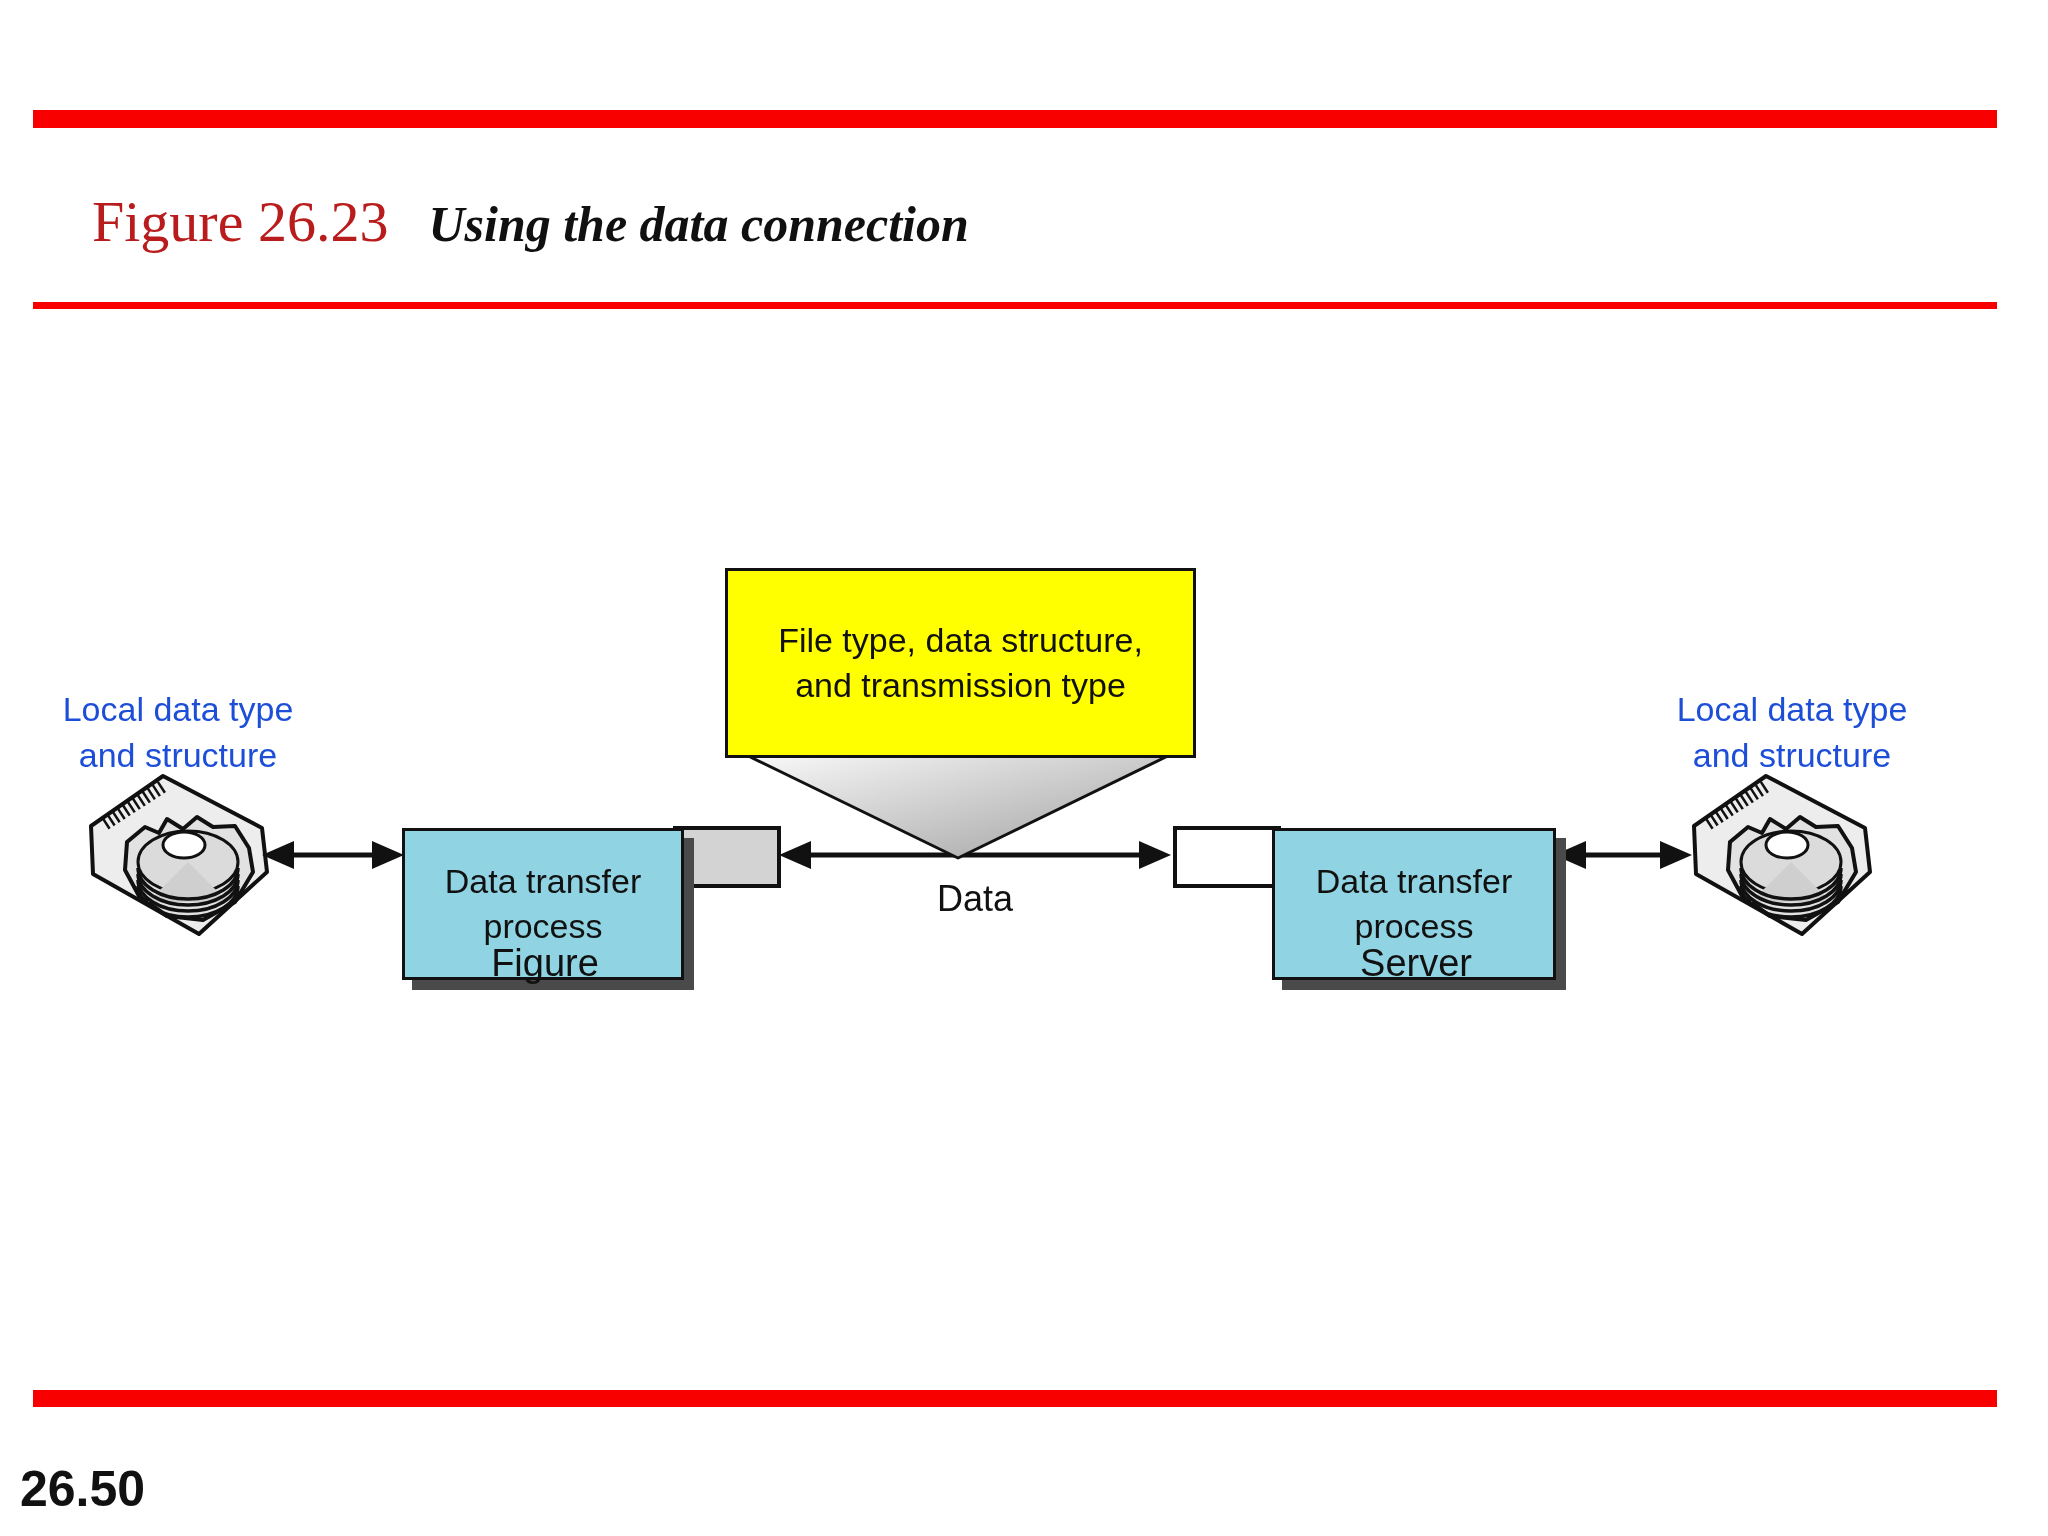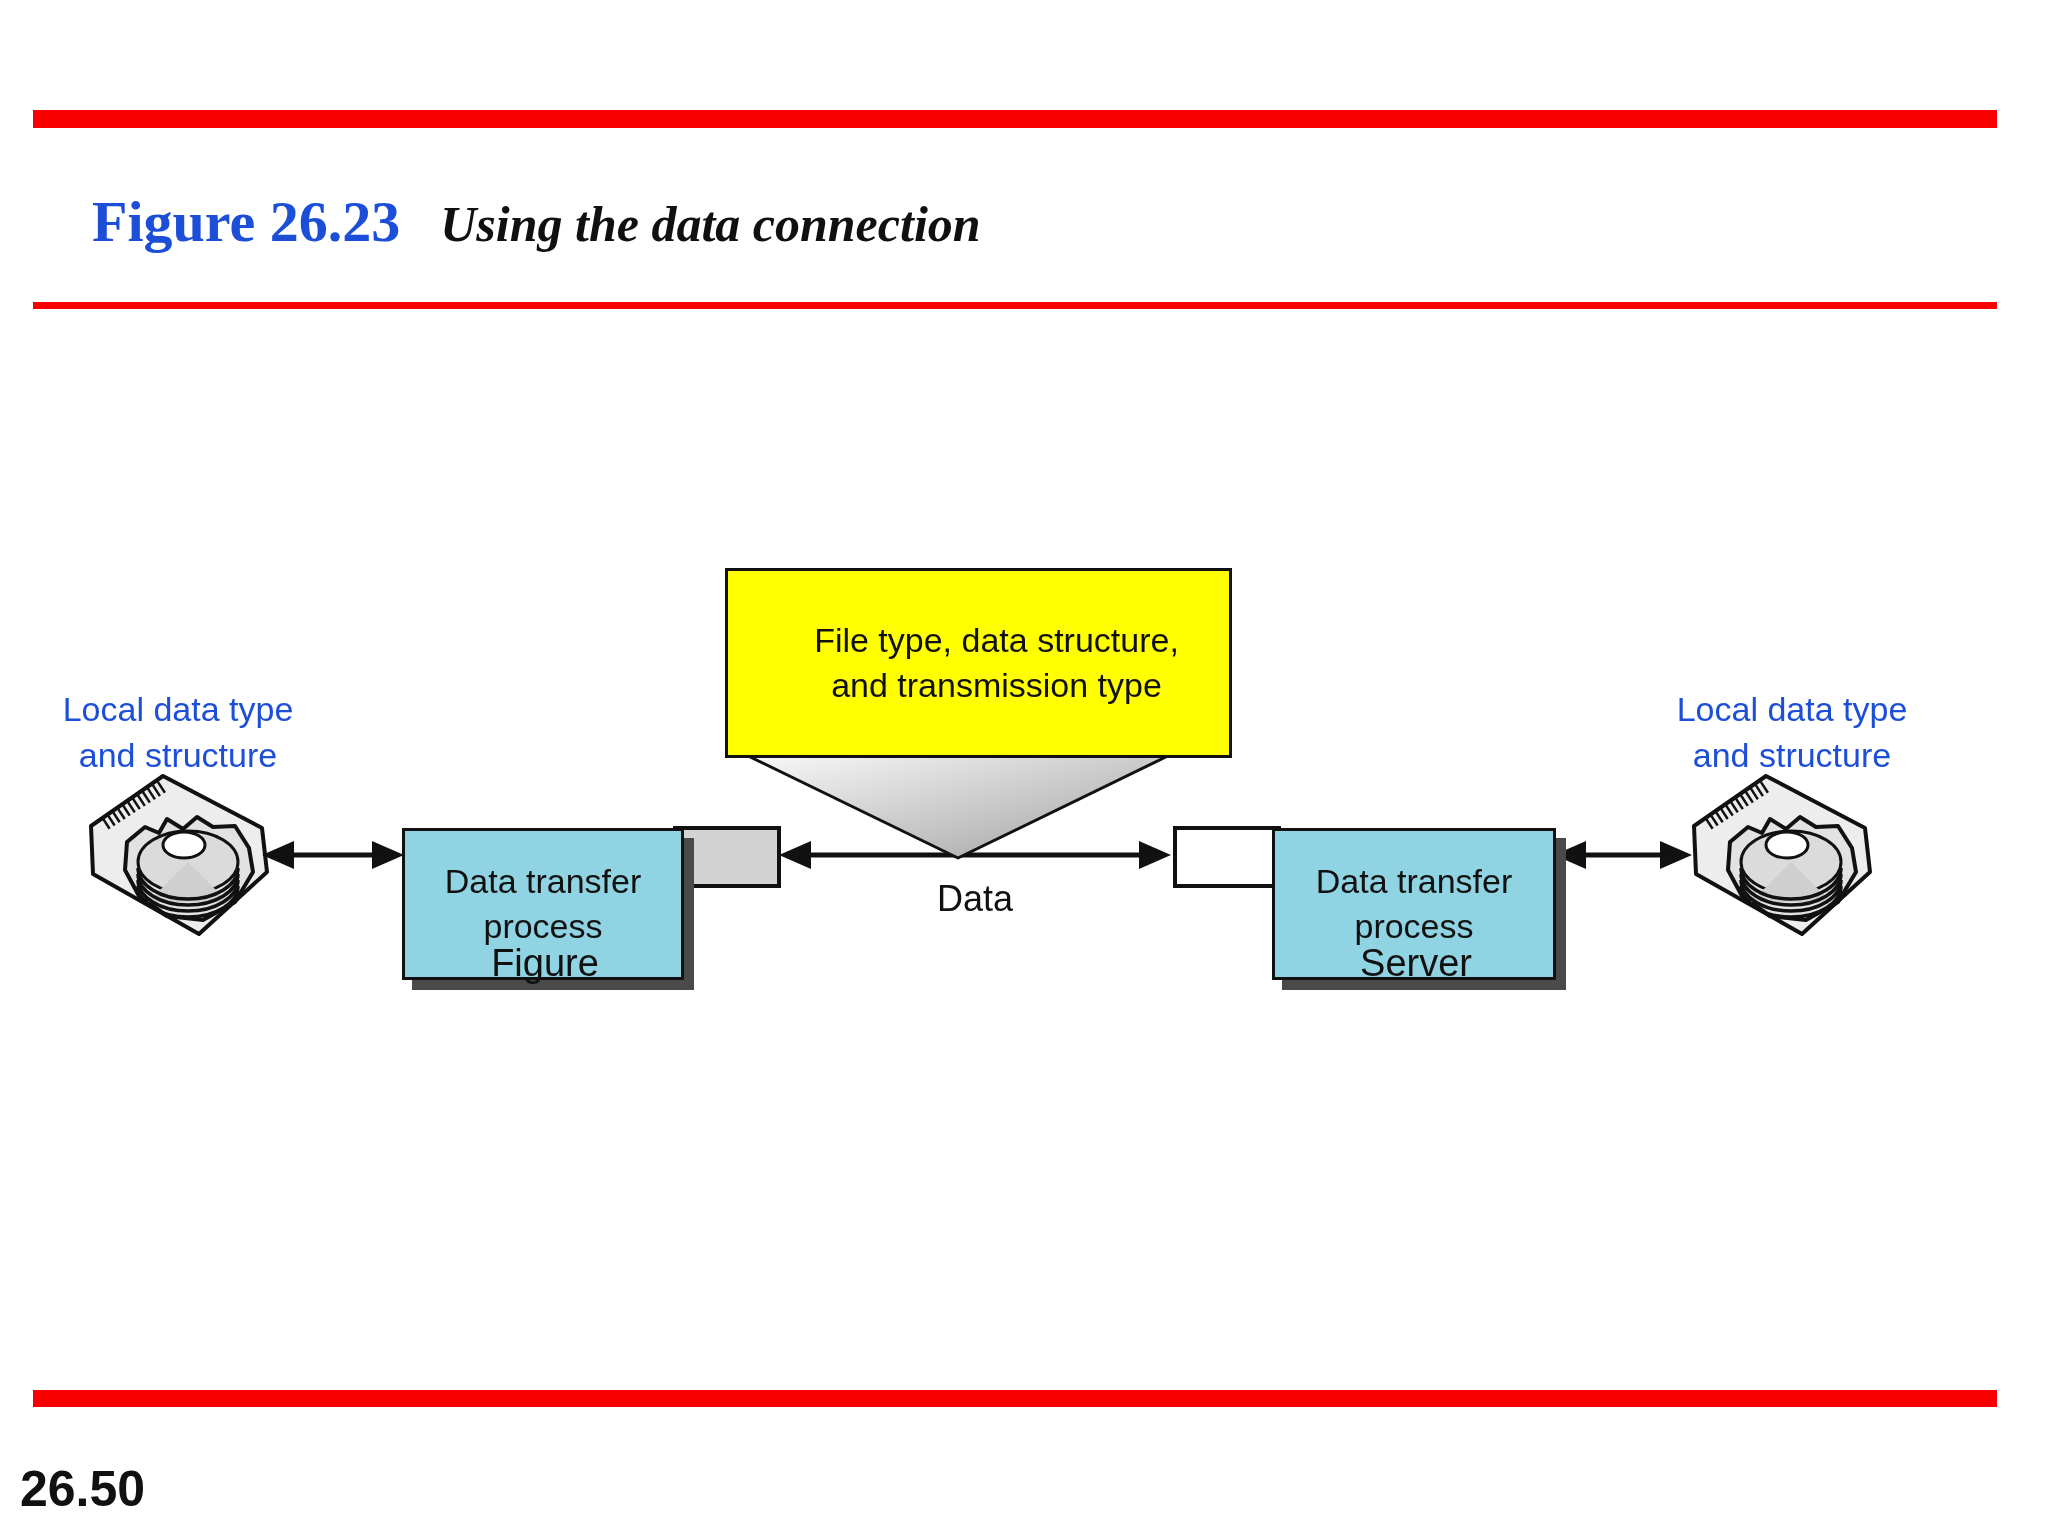--- a/index.html
+++ b/index.html
@@ -2,28 +2,28 @@
 <html><head>
 <meta charset="utf-8">
 <style>
   html,body{margin:0;padding:0;background:#fff;}
   .stage{position:relative;width:2048px;height:1536px;background:#ffffff;
          font-family:"Liberation Sans",sans-serif;overflow:hidden;}
 
   
   .top-bar{position:absolute;left:33px;top:110px;width:1964px;height:18px;background:#f80000;}
   .title-row{position:absolute;left:92px;top:188px;white-space:nowrap;}
-  .figure-label{font-family:"Liberation Serif",serif;font-weight:bold;font-size:58px;color:#1d4ed8;}
+  .figure-label{font-family:"Liberation Serif",serif;font-weight:normal;font-size:58px;color:#b91c1c;}
   .figure-title{font-family:"Liberation Serif",serif;font-weight:bold;font-style:italic;
                 font-size:50px;color:#101010;margin-left:40px;}
   .title-rule{position:absolute;left:33px;top:302px;width:1964px;height:7px;background:#f80000;}
 
   
   .callout{position:absolute;left:725px;top:568px;width:465px;height:184px;background:#ffff00;
-           border:3px solid #111;z-index:3;display:flex;flex-direction:column;justify-content:center;padding-left:36px;}
+           border:3px solid #111;z-index:3;display:flex;flex-direction:column;justify-content:center;}
   .callout .line{font-size:34px;line-height:45px;color:#111;text-align:center;}
   .callout-pointer{position:absolute;left:737px;top:750px;z-index:2;}
 
   
   .storage-label{position:absolute;top:686px;width:320px;text-align:center;color:#1d4ed8;}
   .storage-label .line{font-size:34px;line-height:46px;}
   .storage-label.left{left:18px;}
   .storage-label.right{left:1632px;}
 
   .disk-icon{position:absolute;width:190px;height:178px;}

